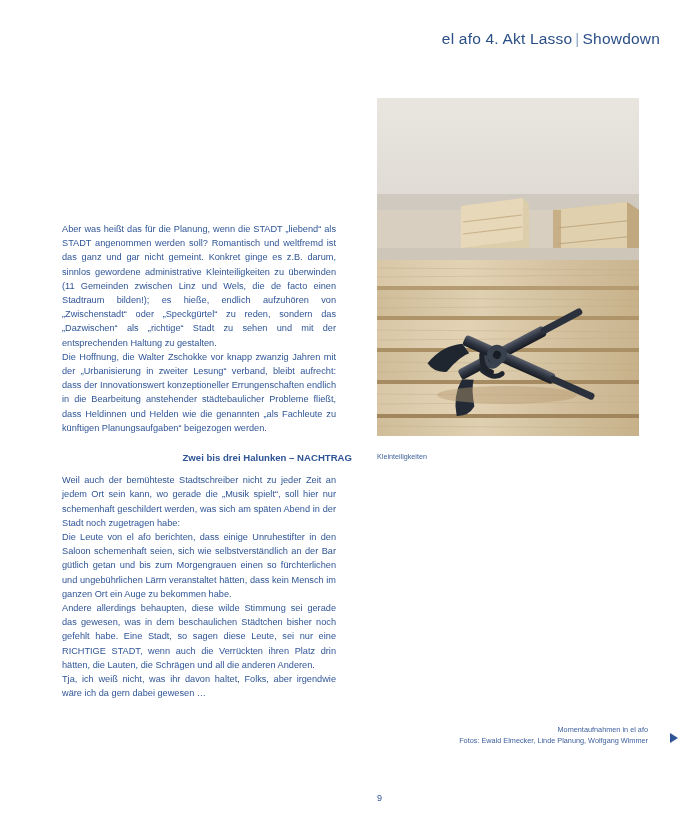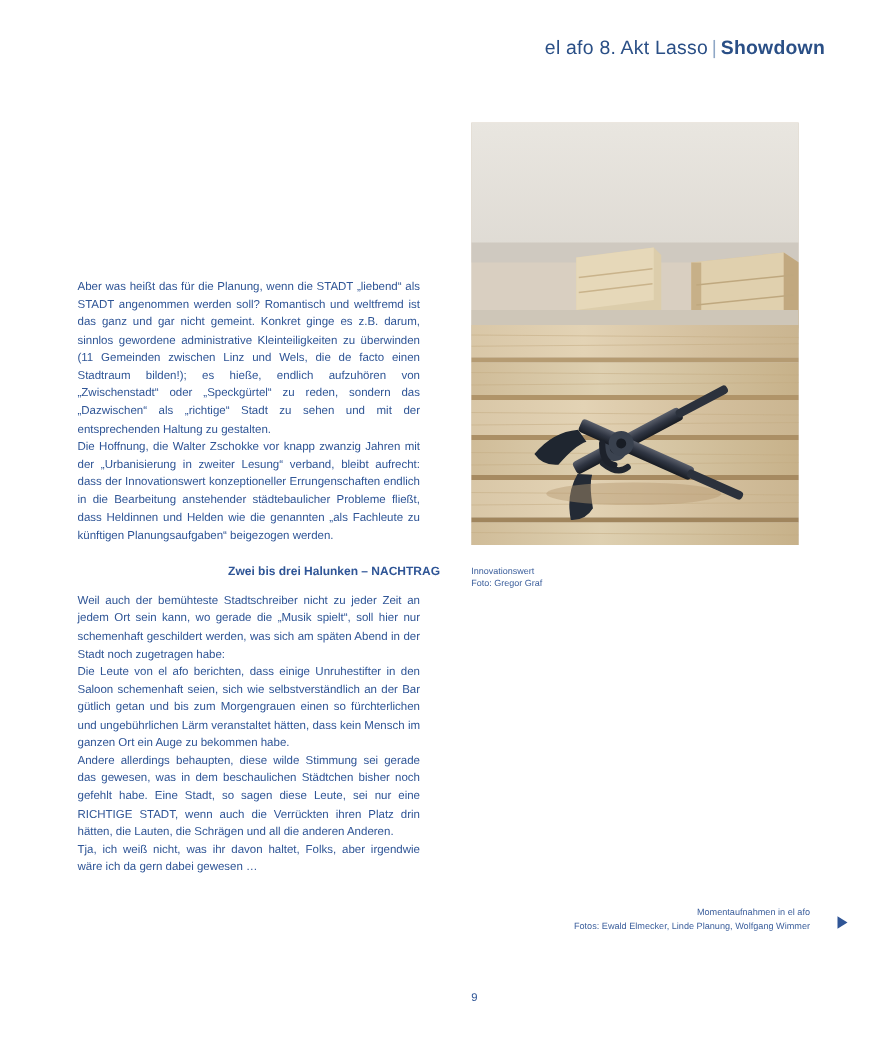--- a/index.html
+++ b/index.html
@@ -36,21 +36,21 @@
   }
   .header .sep {
     color: #8fa7c6;
     margin: 0 3px;
     font-weight: 300;
   }
   .header .title-main {
     font-weight: 400;
   }
   .header .title-sub {
-    font-weight: 700;
+    font-weight: 400;
   }
 
   
   .textcol {
     position: absolute;
     left: 62px;
     top: 222px;
     width: 290px;
     font-size: 9.2px;
     line-height: 14.2px;
@@ -130,21 +130,21 @@
     font-size: 9px;
     color: #2f5596;
   }
 </style>
 </head>
 <body>
 
 <div class="page">
 
   <div class="header">
-    <span class="title-main">el afo 8. Akt Lasso</span><span class="sep">|</span><span class="title-sub">Showdown</span>
+    <span class="title-main">el afo 4. Akt Lasso</span><span class="sep">|</span><span class="title-sub">Showdown</span>
   </div>
 
   <div class="photo-wrap">
     <div class="photo">
       <svg width="262" height="338" viewBox="0 0 262 338" xmlns="http://www.w3.org/2000/svg">
         <defs>
           <linearGradient id="wallg" x1="0" y1="0" x2="0" y2="1">
             <stop offset="0%" stop-color="#e9e6e0"></stop>
             <stop offset="100%" stop-color="#dedad3"></stop>
           </linearGradient>
@@ -235,22 +235,21 @@
             <path d="M -32 5 q 6 14 16 12" stroke="#1d222b" stroke-width="5" fill="none" stroke-linecap="round"></path>
           </g>
 
           <ellipse cx="0" cy="42" rx="70" ry="9" fill="#b59a72" opacity="0.45"></ellipse>
         </g>
       </svg>
     </div>
   </div>
 
   <div class="caption">
-    <div>Innovationswert</div>
-    <div>Foto: Gregor Graf</div>
+    <div>Kleinteiligkeiten</div>
   </div>
 
   <div class="textcol">
     <p>Aber was heißt das für die Planung, wenn die STADT „liebend“ als STADT angenommen werden soll? Romantisch und weltfremd ist das ganz und gar nicht gemeint. Konkret ginge es z.B. darum, sinnlos gewordene administrative Kleinteiligkeiten zu überwinden (11 Gemeinden zwischen Linz und Wels, die de facto einen Stadtraum bilden!); es hieße, endlich aufzuhören von „Zwischenstadt“ oder „Speckgürtel“ zu reden, sondern das „Dazwischen“ als „richtige“ Stadt zu sehen und mit der entsprechenden Haltung zu gestalten.</p>
     <p>Die Hoffnung, die Walter Zschokke vor knapp zwanzig Jahren mit der „Urbanisierung in zweiter Lesung“ verband, bleibt aufrecht: dass der Innovationswert konzeptioneller Errungenschaften endlich in die Bearbeitung anstehender städtebaulicher Probleme fließt, dass Heldinnen und Helden wie die genannten „als Fachleute zu künftigen Planungsaufgaben“ beigezogen werden.</p>
     <p class="subhead">Zwei bis drei Halunken – NACHTRAG</p>
     <p>Weil auch der bemühteste Stadtschreiber nicht zu jeder Zeit an jedem Ort sein kann, wo gerade die „Musik spielt“, soll hier nur schemenhaft geschildert werden, was sich am späten Abend in der Stadt noch zugetragen habe:</p>
     <p>Die Leute von el afo berichten, dass einige Unruhestifter in den Saloon schemenhaft seien, sich wie selbstverständlich an der Bar gütlich getan und bis zum Morgengrauen einen so fürchterlichen und ungebührlichen Lärm veranstaltet hätten, dass kein Mensch im ganzen Ort ein Auge zu bekommen habe.</p>
     <p>Andere allerdings behaupten, diese wilde Stimmung sei gerade das gewesen, was in dem beschaulichen Städtchen bisher noch gefehlt habe. Eine Stadt, so sagen diese Leute, sei nur eine RICHTIGE STADT, wenn auch die Verrückten ihren Platz drin hätten, die Lauten, die Schrägen und all die anderen Anderen.</p>
     <p>Tja, ich weiß nicht, was ihr davon haltet, Folks, aber irgendwie wäre ich da gern dabei gewesen …</p>

